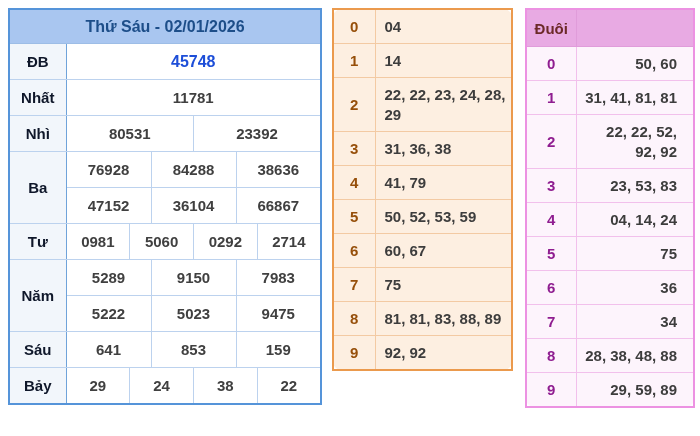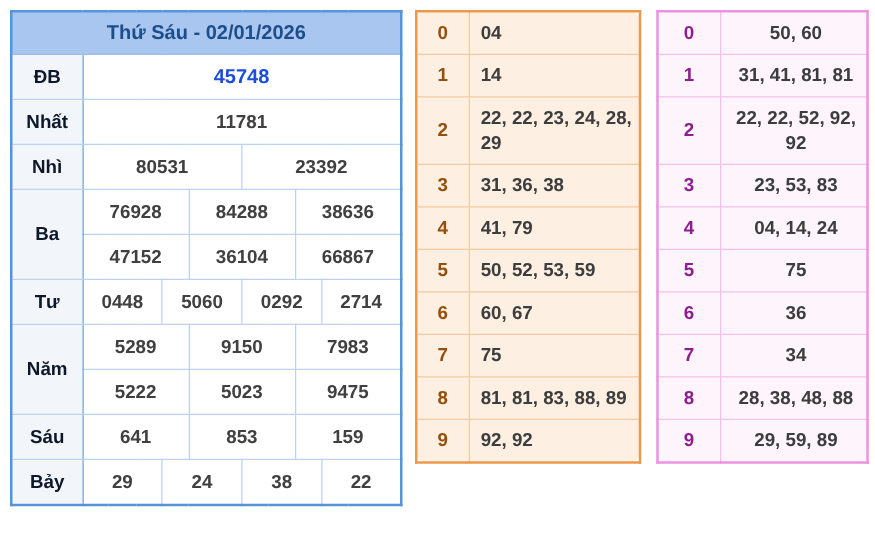--- a/index.html
+++ b/index.html
@@ -28,21 +28,21 @@
   #dau td.digit{text-align:center;color:#964f0a;}
   #dau td.nums{text-align:left;padding-left:9px;padding-right:4px;line-height:1.3;margin-left:15px;}
   #dau tr.hdr td.digit{text-align:center;color:#6d3a12;}
 
   
   #duoi{left:525px;top:8px;width:170px;border:2px solid #ec92e2;background:#fdf4fc;}
   #duoi td{border:1px solid #f2c0ec;height:33px;font-size:15px;color:#3d3d3d;}
   #duoi tr.hdr td{background:#e8aae3;color:#6c2a28;height:36px;border-color:#e09cda;}
   #duoi tr.h2 td{height:53px;}
   #duoi td.digit{text-align:center;color:#8f1d90;}
-  #duoi td.nums{text-align:center;padding-left:8px;padding-right:4px;line-height:1.3;}
+  #duoi td.nums{text-align:right;padding-left:8px;padding-right:16px;line-height:1.3;}
   #duoi tr.hdr td.digit{text-align:center;color:#6c2a28;}
 </style>
 </head>
 <body>
 
 <table id="result" class="tbl">
   <colgroup>
     <col style="width:57px">
     <col span="12">
   </colgroup>
@@ -69,21 +69,21 @@
       <td colspan="4">84288</td>
       <td colspan="4">38636</td>
     </tr>
     <tr>
       <td colspan="4">47152</td>
       <td colspan="4">36104</td>
       <td colspan="4">66867</td>
     </tr>
     <tr>
       <td class="lbl">Tư</td>
-      <td colspan="3">0448</td>
+      <td colspan="3">0981</td>
       <td colspan="3">5060</td>
       <td colspan="3">0292</td>
       <td colspan="3">2714</td>
     </tr>
     <tr>
       <td class="lbl" rowspan="2">Năm</td>
       <td colspan="4">5289</td>
       <td colspan="4">9150</td>
       <td colspan="4">7983</td>
     </tr>
@@ -156,20 +156,24 @@
     </tr>
   </tbody>
 </table>
 
 <table id="duoi" class="tbl">
   <colgroup>
       <col style="width:50px">
       <col>
     </colgroup>
   <tbody>
+    <tr class="hdr">
+      <td class="digit">Đuôi</td>
+      <td></td>
+    </tr>
     <tr>
       <td class="digit">0</td>
       <td class="nums">50, 60</td>
     </tr>
     <tr>
       <td class="digit">1</td>
       <td class="nums">31, 41, 81, 81</td>
     </tr>
     <tr class="h2">
       <td class="digit">2</td>

